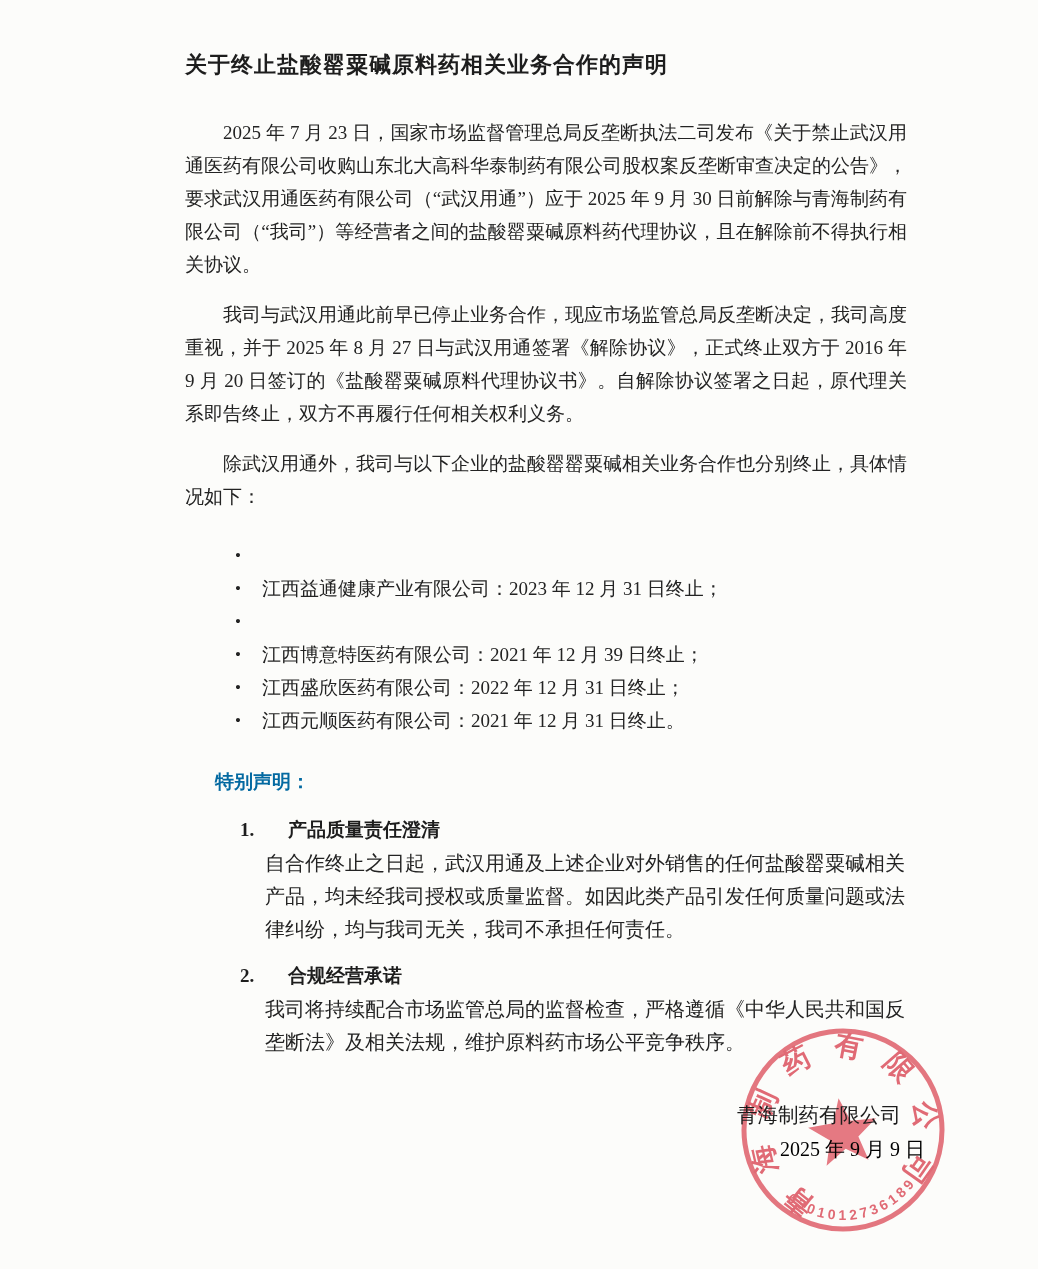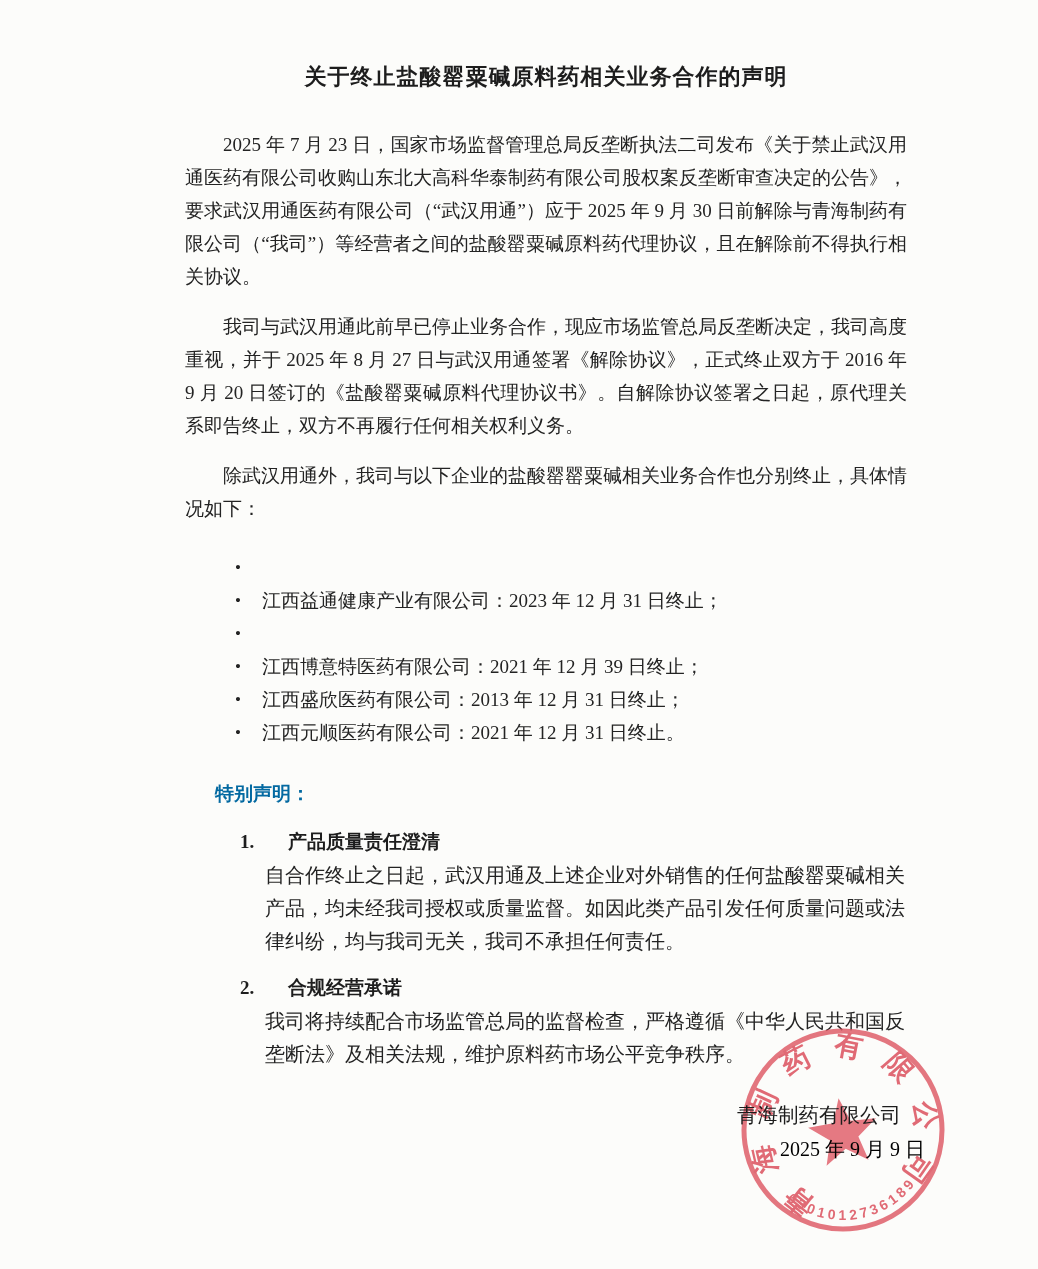--- a/index.html
+++ b/index.html
@@ -16,26 +16,25 @@
     color:#232323;
     overflow:hidden;
   }
   .content{
     position:absolute;
     left:185px;
     top:50px;
     width:722px;
   }
   .doc-title{
-    text-align:center;
     font-size:22px;
     font-weight:bold;
     letter-spacing:1px;
     color:#1d1d1d;
-    margin:12px 0 36px 0;
+    margin:0 0 36px 0;
   }
   .para{
     font-size:19px;
     line-height:33px;
     text-align:justify;
     text-indent:2em;
     margin:0 0 17px 0;
   }
   .bullet-list{
     margin:26px 0 0 0;
@@ -135,21 +134,21 @@
       </div>
       <div class="bullet-row">
         <span class="bullet-dot">•</span>
       </div>
       <div class="bullet-row">
         <span class="bullet-dot">•</span>
         <span>江西博意特医药有限公司：2021 年 12 月 39 日终止；</span>
       </div>
       <div class="bullet-row">
         <span class="bullet-dot">•</span>
-        <span>江西盛欣医药有限公司：2013 年 12 月 31 日终止；</span>
+        <span>江西盛欣医药有限公司：2022 年 12 月 31 日终止；</span>
       </div>
       <div class="bullet-row">
         <span class="bullet-dot">•</span>
         <span>江西元顺医药有限公司：2021 年 12 月 31 日终止。</span>
       </div>
     </div>
 
     <div class="special-heading">特别声明：</div>
 
     <div class="numbered-item">

